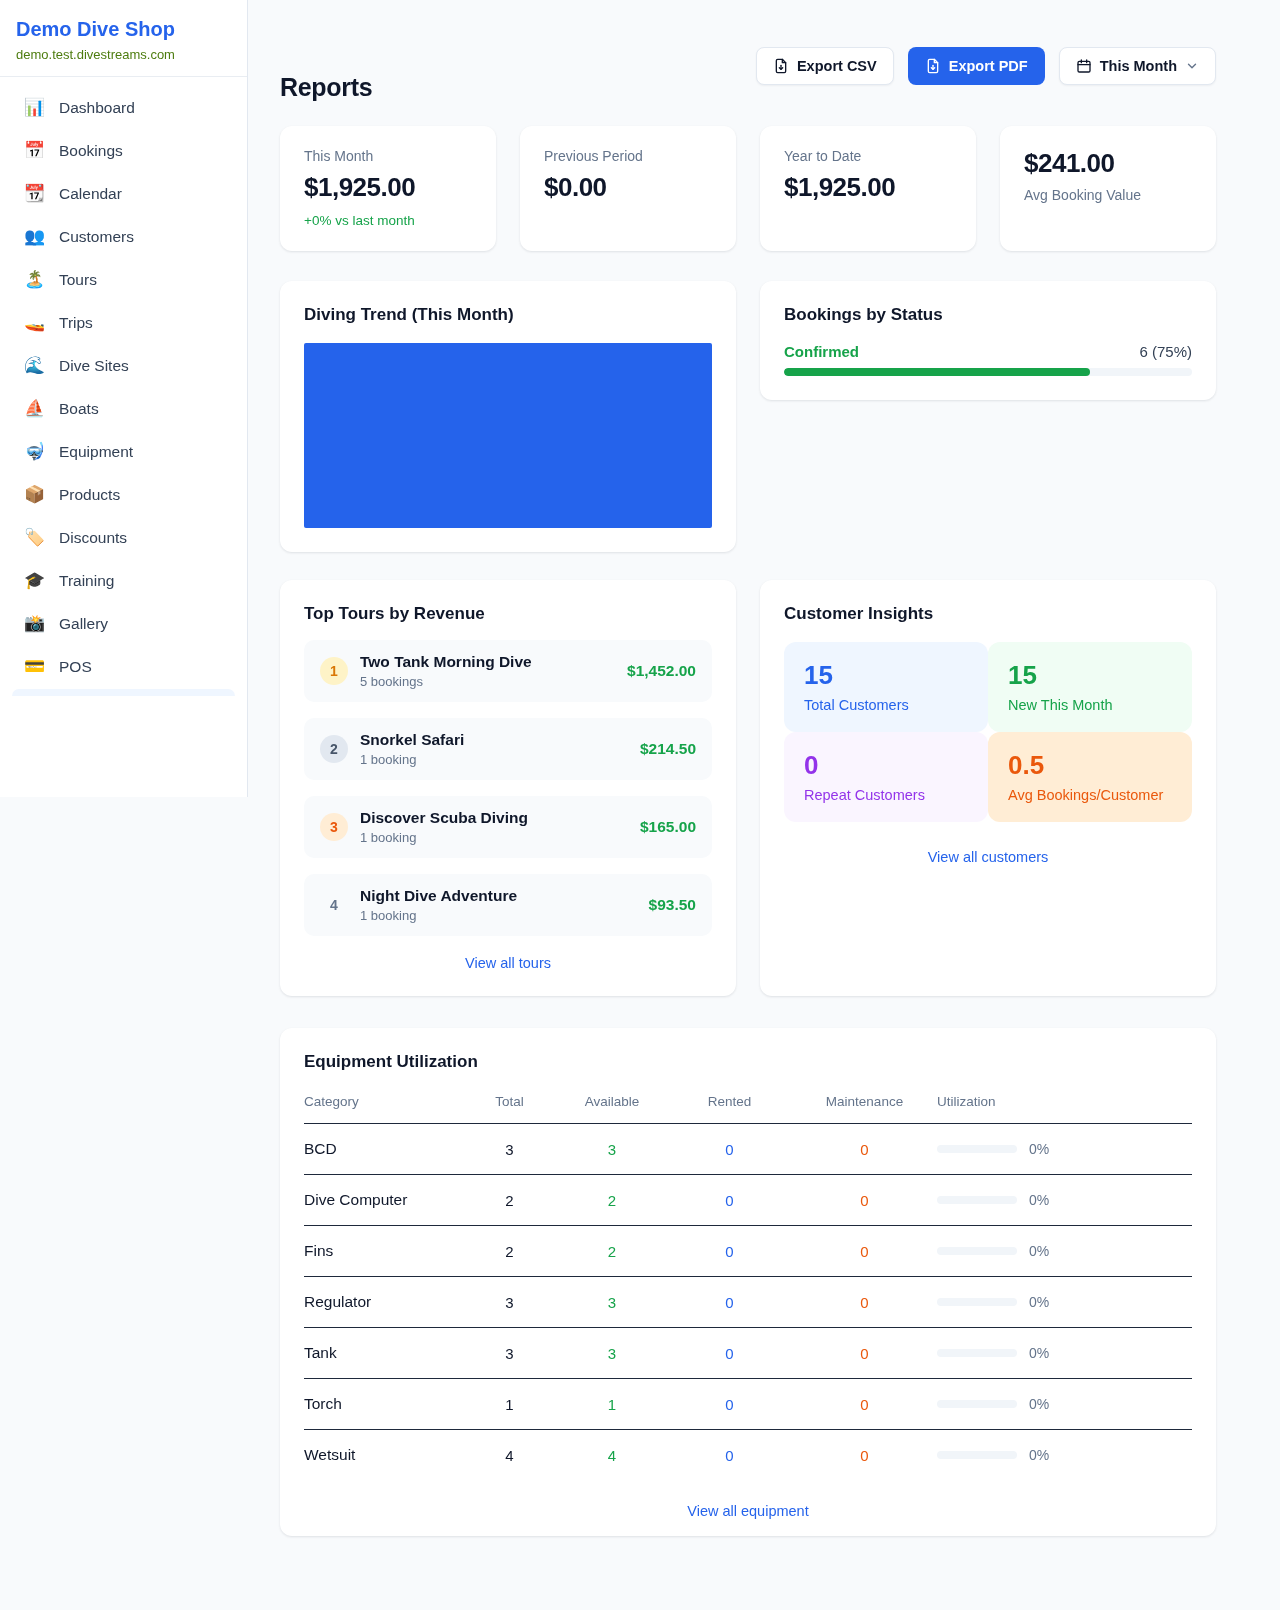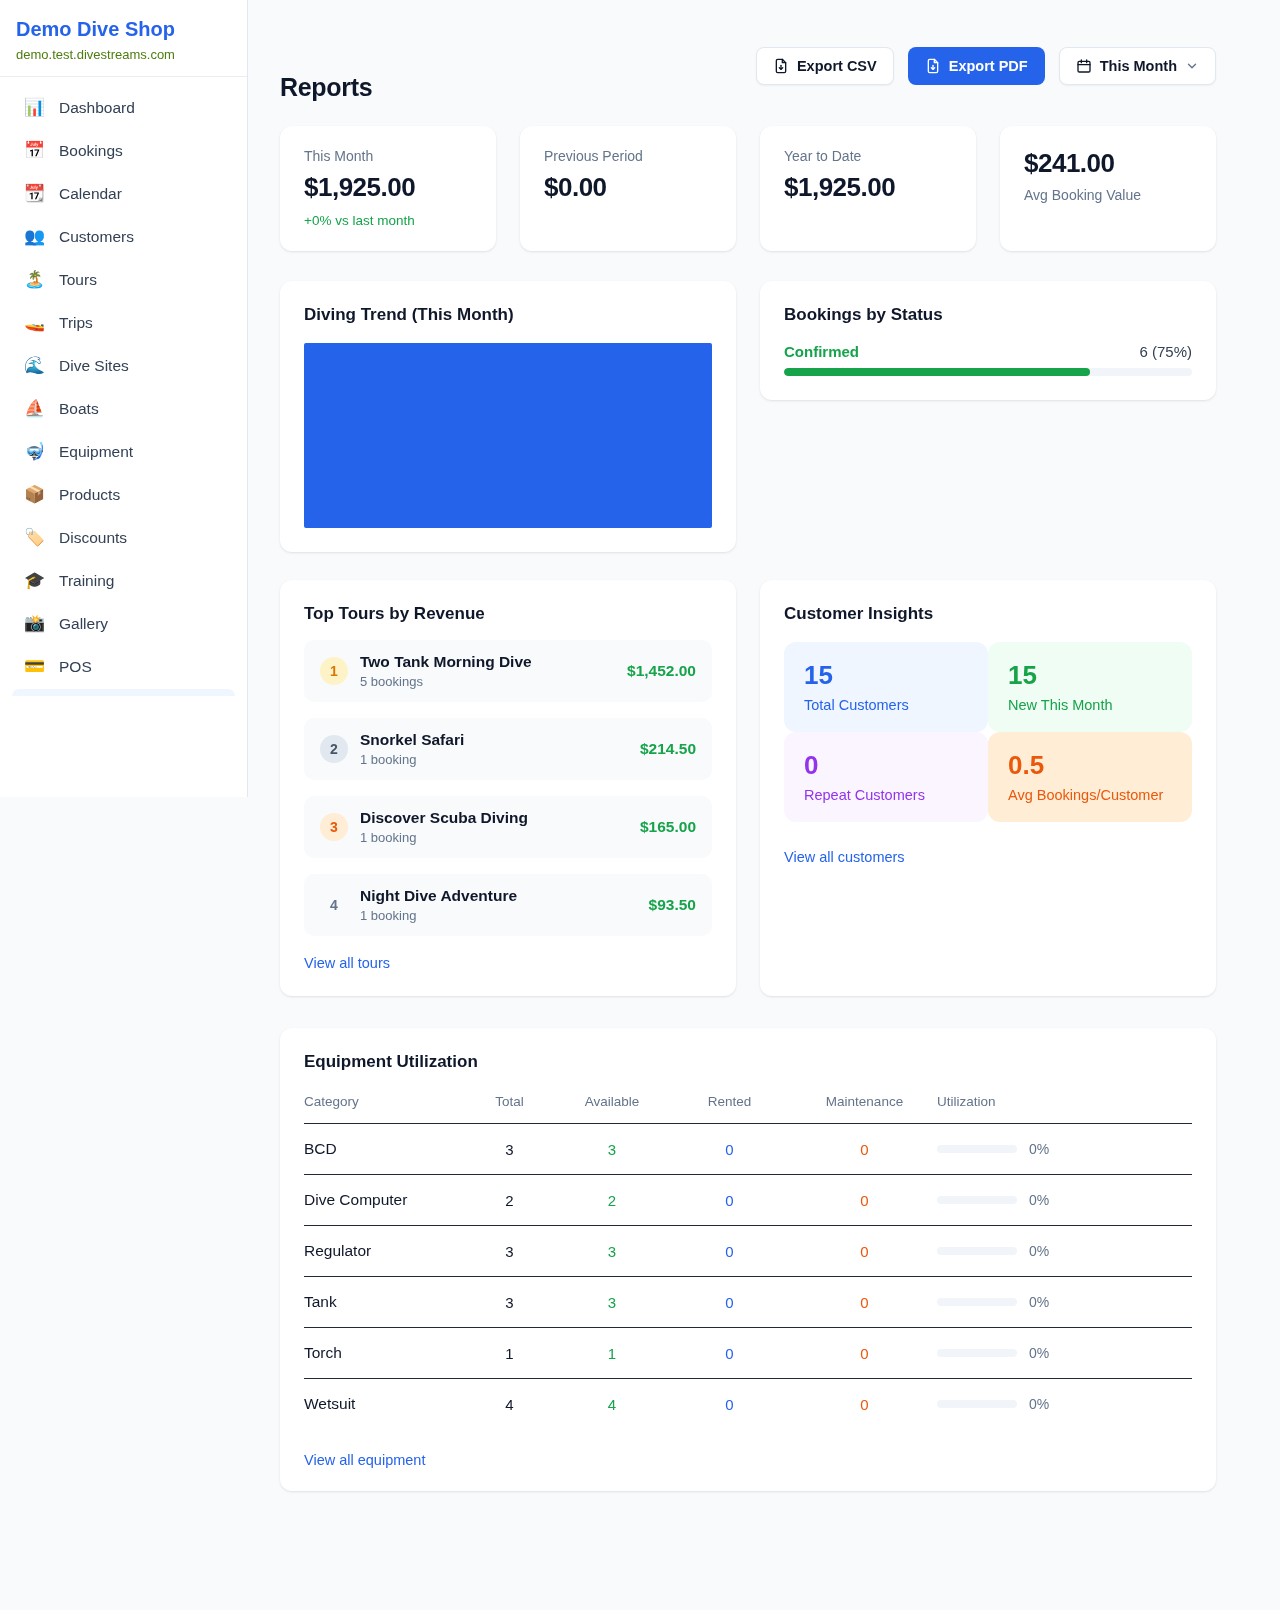--- a/index.html
+++ b/index.html
@@ -96,35 +96,35 @@
     width:28px; height:28px; border-radius:50%; flex:0 0 28px;
     display:flex; align-items:center; justify-content:center; font-size:14px; font-weight:600;
   }
   .rank.r1 { background:#fef3c7; color:#d97706; }
   .rank.r2 { background:#e2e8f0; color:#475569; }
   .rank.r3 { background:#ffedd5; color:#ea580c; }
   .rank.r4 { background:transparent; color:#64748b; }
   .tour-name { font-size:15.5px; font-weight:600; color:#0f172a; }
   .tour-sub { font-size:13px; color:#64748b; margin-top:3px; }
   .tour-amount { margin-left:auto; font-size:15.5px; font-weight:700; color:#16a34a; }
-  .link-row { margin-top:18px; }
+  .link-row { text-align:center; margin-top:18px; }
   .link { color:#2563eb; font-size:14.5px; cursor:pointer; text-decoration:none; display:inline-block; }
 
   .insights-card { padding:24px; }
   .tiles { display:grid; grid-template-columns:1fr 1fr; margin-top:18px; }
   .tile { border-radius:12px; padding:18px 20px; min-height:90px; }
   .tile-value { font-size:26px; font-weight:700; }
   .tile-label { font-size:14.5px; margin-top:6px; }
   .tile.t-blue   { background:#eff6ff; } .tile.t-blue .tile-value, .tile.t-blue .tile-label { color:#2563eb; }
   .tile.t-green  { background:#f0fdf4; } .tile.t-green .tile-value, .tile.t-green .tile-label { color:#16a34a; }
   .tile.t-purple { background:#faf5ff; } .tile.t-purple .tile-value { color:#9333ea; } .tile.t-purple .tile-label { color:#9333ea; }
   .tile.t-orange { background:#ffedd5; } .tile.t-orange .tile-value, .tile.t-orange .tile-label { color:#ea580c; }
   .insights-card .link-row { margin-top:26px; }
 
-  .equip-card { padding:24px 24px 22px; }
+  .equip-card { padding:24px 24px 16px; }
   table.equip { width:100%; border-collapse:collapse; margin-top:12px; }
   .equip th {
     font-size:13.5px; font-weight:400; color:#64748b; text-align:center;
     padding:10px 0 14px; border-bottom:1px solid #1e293b;
   }
   .equip th.cat, .equip th.util { text-align:left; }
   .equip td { padding:16px 0; border-bottom:1px solid #1e293b; font-size:15px; text-align:center; }
   .equip tr:last-child td { border-bottom:none; }
   .equip td.cat { text-align:left; font-size:15.5px; font-weight:500; color:#0f172a; }
   .equip td.avail { color:#16a34a; }
@@ -392,20 +392,35 @@
             <td class="util">
               <div class="util-wrap">
                 <div class="util-track">
                     <div class="util-fill" style="width: 0%;"></div>
                   </div>
                 <span class="util-pct">0%</span>
               </div>
             </td>
           </tr>
           <tr>
+            <td class="cat">Fins</td>
+            <td>2</td>
+            <td class="avail">2</td>
+            <td class="rented">0</td>
+            <td class="maint">0</td>
+            <td class="util">
+              <div class="util-wrap">
+                <div class="util-track">
+                    <div class="util-fill" style="width: 0%;"></div>
+                  </div>
+                <span class="util-pct">0%</span>
+              </div>
+            </td>
+          </tr>
+          <tr>
             <td class="cat">Regulator</td>
             <td>3</td>
             <td class="avail">3</td>
             <td class="rented">0</td>
             <td class="maint">0</td>
             <td class="util">
               <div class="util-wrap">
                 <div class="util-track">
                     <div class="util-fill" style="width: 0%;"></div>
                   </div>

